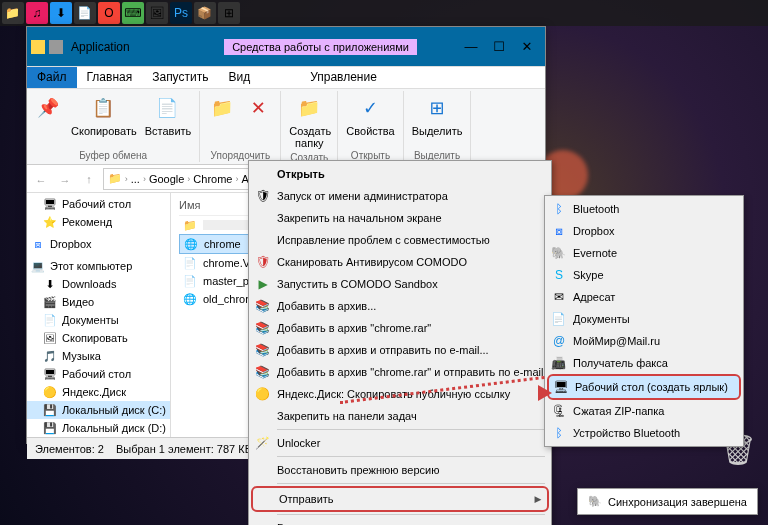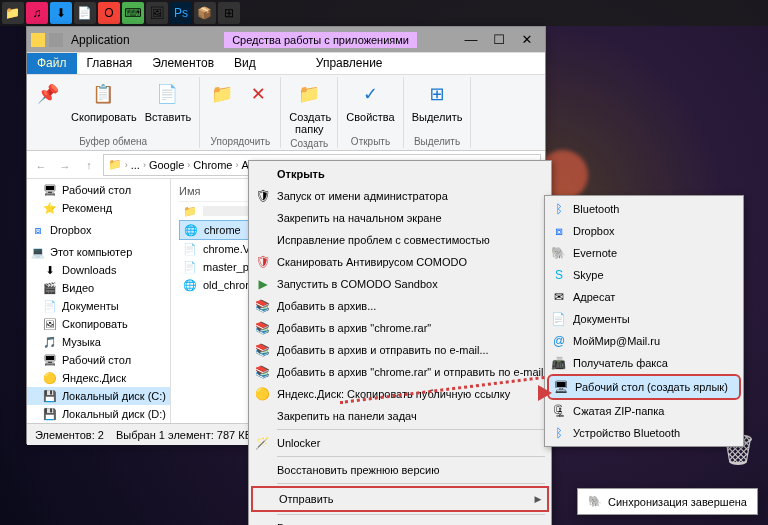--- a/index.html
+++ b/index.html
@@ -8,31 +8,31 @@
 .bokeh { position: absolute; border-radius: 50%; filter: blur(2px); }
 .b1 { width: 60px; height: 60px; background: #ff8844aa; top: 200px; right: 80px; }
 .b2 { width: 40px; height: 40px; background: #ffaa44aa; top: 280px; right: 150px; }
 .b3 { width: 30px; height: 30px; background: #ffcc8899; top: 350px; right: 60px; }
 .b4 { width: 50px; height: 50px; background: #ff664488; top: 150px; right: 180px; }
 
 .taskbar { position: absolute; top: 0; left: 0; right: 0; height: 26px; background: #1a1a1acc; display: flex; gap: 2px; padding: 2px; }
 .taskbar-icon { width: 22px; height: 22px; background: #333; border-radius: 2px; display: flex; align-items: center; justify-content: center; font-size: 12px; }
 
 .explorer { position: absolute; top: 26px; left: 26px; width: 520px; height: 418px; background: #fff; border: 1px solid #888; box-shadow: 0 2px 10px rgba(0,0,0,0.3); }
-.titlebar { height: 26px; background: #a3a3a3; display: flex; align-items: center; padding: 0 4px; border-bottom: 1px solid #ddd; }
+.titlebar { height: 40px; background: #0369a1; display: flex; align-items: center; padding: 0 4px; border-bottom: 1px solid #ddd; }
 .titlebar-icons { display: flex; gap: 4px; margin-right: 8px; }
 .ti { width: 14px; height: 14px; background: #ffd54f; }
 .title-text { flex: 1; font-size: 12px; }
 .ribbon-context { background: #e6b3ff; padding: 2px 8px; font-size: 11px; margin: 0 40px; }
 .win-controls { display: flex; }
 .win-btn { width: 28px; text-align: center; font-size: 13px; cursor: pointer; line-height: 20px; }
 
 .menubar { height: 22px; background: #fff; display: flex; border-bottom: 1px solid #ddd; }
 .menu-tab { padding: 3px 10px; font-size: 12px; cursor: pointer; }
-.menu-tab.file { background: #1979ca; color: #fef9c3; }
+.menu-tab.file { background: #1979ca; color: #000000; }
 
 .ribbon { height: 76px; background: #f5f6f7; display: flex; border-bottom: 1px solid #ccc; padding: 2px 0; }
 .ribbon-group { display: flex; flex-direction: column; align-items: center; border-right: 1px solid #ddd; padding: 0 6px; position: relative; }
 .ribbon-items { display: flex; gap: 4px; flex: 1; align-items: flex-start; padding-top: 2px; }
 .ribbon-btn { display: flex; flex-direction: column; align-items: center; gap: 2px; padding: 2px; cursor: pointer; font-size: 10px; text-align: center; line-height: 1.1; }
 .ribbon-icon { width: 28px; height: 28px; display: flex; align-items: center; justify-content: center; font-size: 18px; }
 .ribbon-label { font-size: 10px; color: #666; padding: 1px 0; }
 
 .addressbar { height: 28px; background: #fff; display: flex; align-items: center; padding: 2px 4px; border-bottom: 1px solid #ddd; gap: 4px; }
 .nav-arrow { width: 20px; height: 20px; display: flex; align-items: center; justify-content: center; color: #999; cursor: pointer; }
@@ -55,21 +55,21 @@
 .statusbar { height: 22px; background: #f0f0f0; border-top: 1px solid #ccc; display: flex; align-items: center; padding: 0 8px; font-size: 11px; gap: 12px; }
 
 .context-menu { position: absolute; background: #f0f0f0; border: 1px solid #999; box-shadow: 2px 2px 6px rgba(0,0,0,0.3); z-index: 100; min-width: 260px; padding: 2px; }
 .cm1 { top: 160px; left: 248px; }
 .cm2 { top: 195px; left: 544px; min-width: 200px; }
 .ctx-item { display: flex; align-items: center; gap: 6px; padding: 3px 6px 3px 4px; font-size: 11px; cursor: pointer; white-space: nowrap; }
 .ctx-item.bold { font-weight: bold; }
 .ctx-icon { width: 16px; height: 16px; display: flex; align-items: center; justify-content: center; font-size: 12px; }
 .ctx-sep { height: 1px; background: #ccc; margin: 2px 4px 2px 26px; }
 .ctx-arrow { margin-left: auto; font-size: 9px; color: #555; }
-.ctx-item.highlighted-send { border: 2px solid #d04040; border-radius: 0; }
+.ctx-item.highlighted-send { border: 2px solid #d04040; border-radius: 6px; }
 .ctx-item.highlighted-desktop { border: 2px solid #d04040; border-radius: 6px; background: #cce8ff; }
 
 .dotted-arrow { position: absolute; top: 393px; left: 340px; width: 220px; height: 20px; z-index: 150; pointer-events: none; }
 .dotted-arrow::before { content: ""; position: absolute; top: 8px; left: 0; right: 14px; border-top: 3px dotted #d04040; transform: rotate(-7deg); transform-origin: left center; }
 .dotted-arrow::after { content: ""; position: absolute; right: 0; top: -8px; border: 8px solid transparent; border-left: 14px solid #d04040; }
 
 .trash-icon { position: absolute; bottom: 56px; right: 12px; width: 36px; height: 40px; display: flex; align-items: center; justify-content: center; font-size: 30px; color: #ccc; }
 .notification { position: absolute; bottom: 10px; right: 10px; background: #fff; border: 1px solid #999; padding: 6px 10px; font-size: 11px; display: flex; align-items: center; gap: 6px; box-shadow: 0 2px 8px rgba(0,0,0,0.3); }
 </style>
 </head>
@@ -106,21 +106,21 @@
     <div class="win-controls">
       <div class="win-btn">—</div>
       <div class="win-btn">☐</div>
       <div class="win-btn">✕</div>
     </div>
   </div>
 
   <div class="menubar">
     <div class="menu-tab file">Файл</div>
     <div class="menu-tab">Главная</div>
-    <div class="menu-tab">Элементов</div>
+    <div class="menu-tab">Запустить</div>
     <div class="menu-tab">Вид</div>
     <div class="menu-tab" style="margin-left:40px">Управление</div>
   </div>
 
   <div class="ribbon">
     <div class="ribbon-group">
       <div class="ribbon-items">
         <div class="ribbon-btn">
             <div class="ribbon-icon">📌</div>
           </div>

